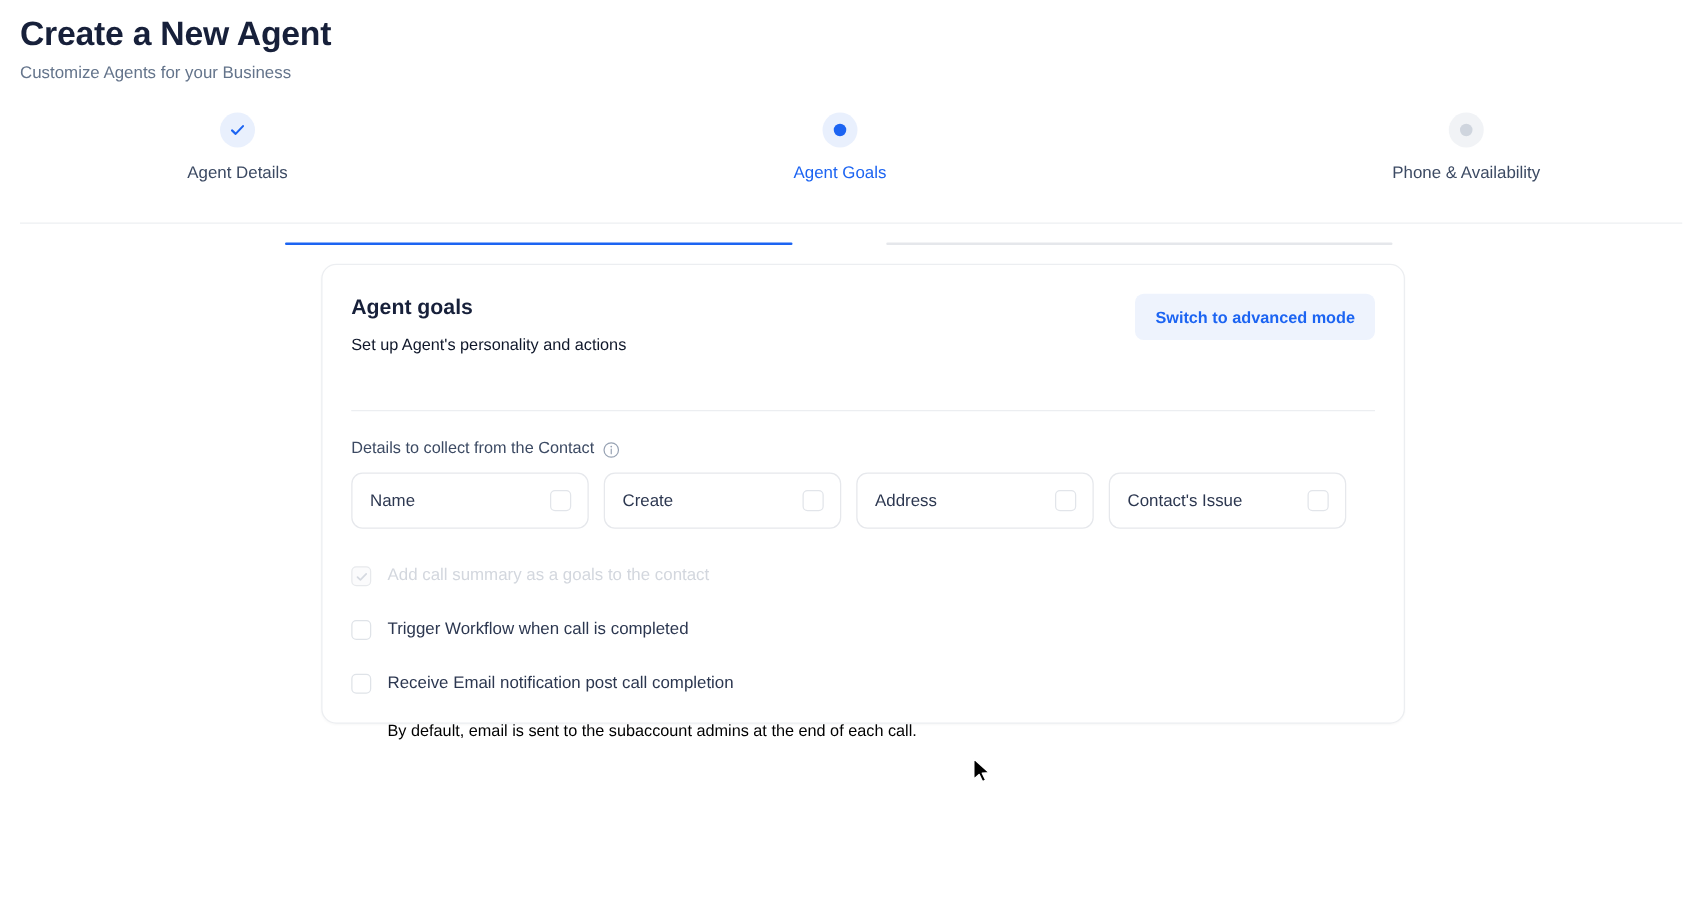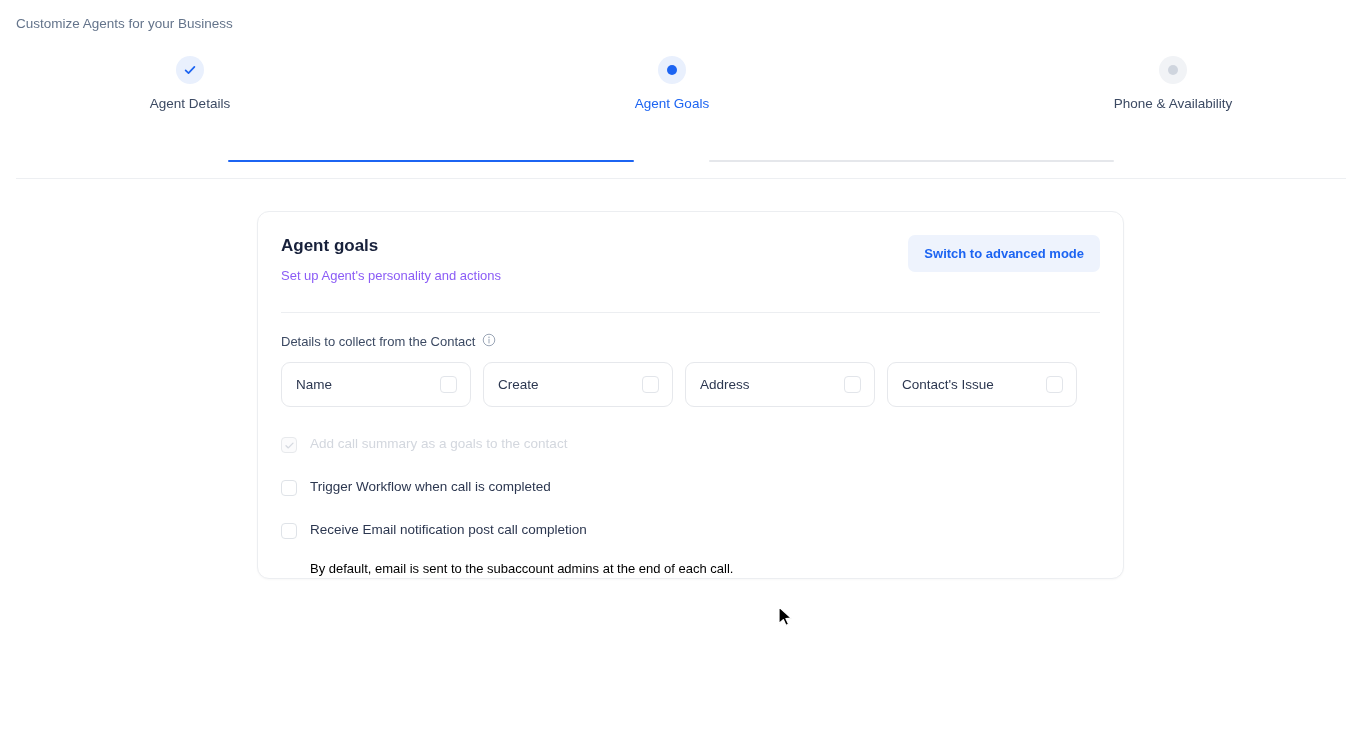--- a/index.html
+++ b/index.html
@@ -119,22 +119,22 @@
   .card-title {
     font-size: 17px;
     line-height: 24px;
     font-weight: 600;
     color: #17203a;
     margin: 0;
   }
   .card-subtitle {
     font-size: 13px;
     line-height: 20px;
-    color: #8b5cf6;
-    margin: 8px 0 0 0;
+    color: #0f172a;
+    margin: 8px 0 16px 0;
   }
   .advanced-btn {
     background: #eef3fd;
     color: #1c64f2;
     border: none;
     border-radius: 7px;
     font-family: "Liberation Sans", sans-serif;
     font-size: 13px;
     font-weight: 700;
     padding: 11px 16px;
@@ -145,21 +145,21 @@
 
   .card-divider {
     margin-top: 26px;
     height: 1px;
     background: #eceef1;
   }
 
   
   .details-label-row {
     display: flex;
-    align-items: flex-start;
+    align-items: flex-end;
     gap: 7px;
     margin-top: 20px;
   }
   .details-label {
     font-size: 13px;
     line-height: 18px;
     color: #3c4a63;
   }
   .info-icon { display: block; }
 
@@ -237,20 +237,21 @@
     position: absolute;
     left: 775px;
     top: 604px;
     pointer-events: none;
   }
 </style>
 </head>
 <body>
 
 <div class="page-header">
+  <h1 class="page-title">Create a New Agent</h1>
   <p class="page-subtitle">Customize Agents for your Business</p>
 </div>
 
 <div class="stepper">
 
   <div class="connector connector-1"></div>
   <div class="connector connector-2"></div>
 
   <div class="step step-1">
     <div class="step-dot">

